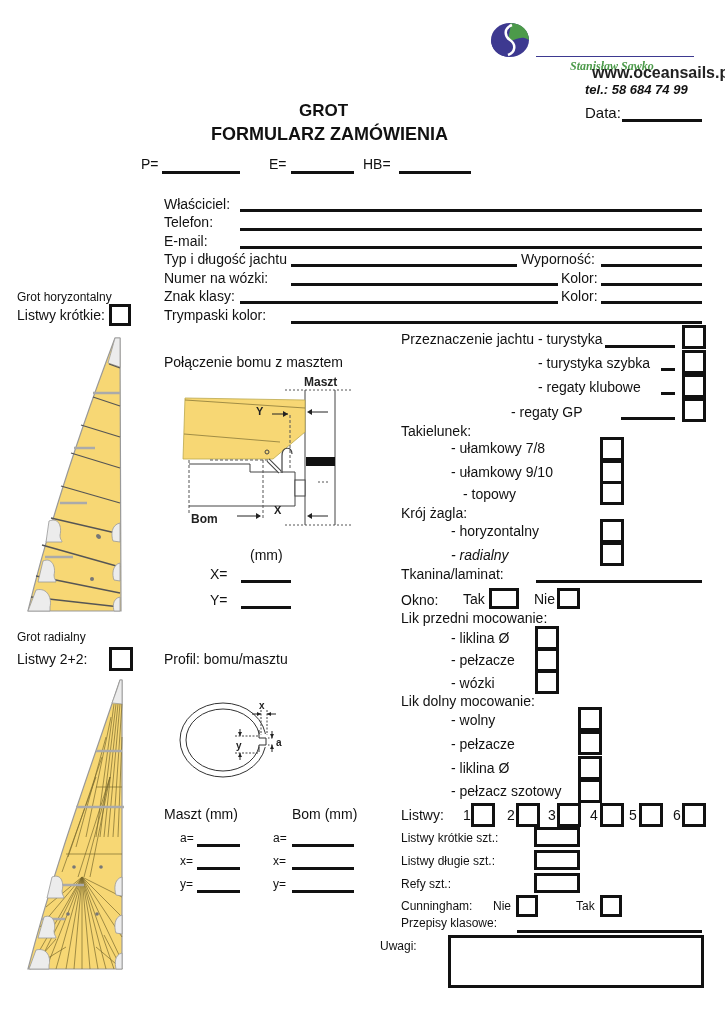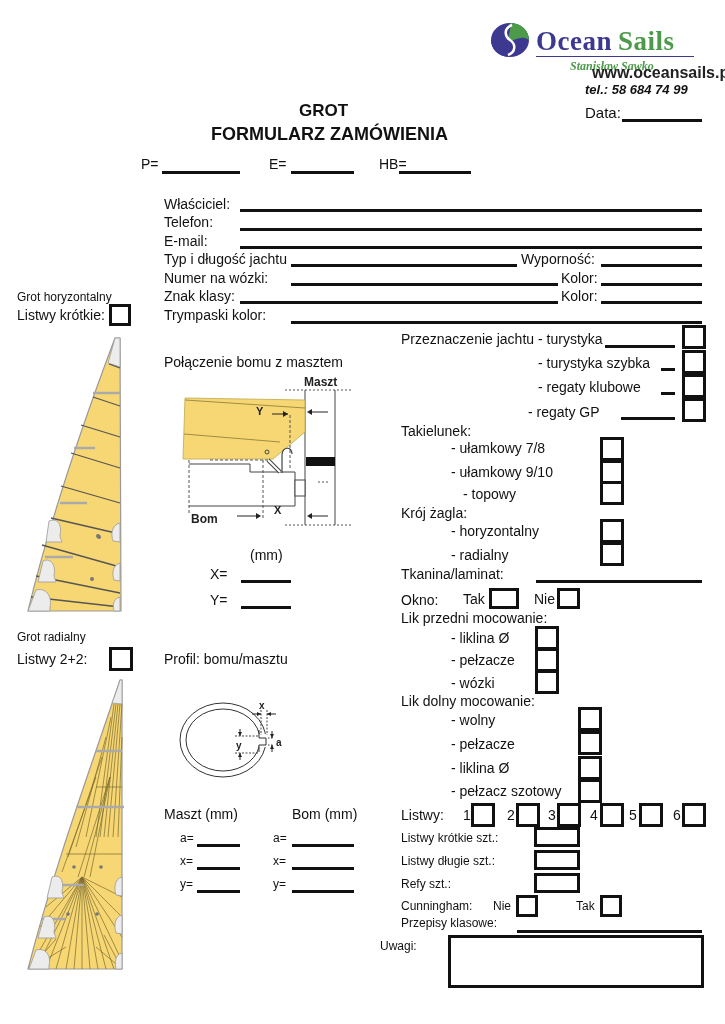--- a/index.html
+++ b/index.html
@@ -23,41 +23,37 @@
 </head>
 <body>
 
 <div class="abs" style="left:490px;top:22px;width:210px;height:60px;">
   <svg width="40" height="36" viewBox="0 0 40 36" style="position:absolute;left:0;top:0;">
     <ellipse cx="20" cy="18" rx="19" ry="17" fill="#3d3990"></ellipse>
     <path d="M20 1 C33 1 39 10 39 18 C30 12 24 20 20 18 C16 16 22 8 20 1 Z" fill="#4c9a4a"></path>
     <path d="M20 35 C7 35 1 26 1 18 C10 24 16 16 20 18 C24 20 18 28 20 35 Z" fill="#3d3990"></path>
     <path d="M22 3 C14 6 14 14 20 18 C26 22 26 30 18 33" stroke="#fff" stroke-width="2.5" fill="none"></path>
   </svg>
-  <div class="abs logo-text" style="left:46px;top:4px;">
-    <span class="cap">Ocean</span>
-    <span class="green cap">Sails</span>
-  </div>
   <div class="abs" style="left:46px;top:34px;width:158px;height:1px;background:#3d3990;"></div>
   <div class="abs logo-sub" style="left:80px;top:37px;">Stanisław Sawko</div>
 </div>
 <div class="abs logo-url" style="left:592px;top:64px;">www.oceansails.pl</div>
 <div class="abs tel" style="left:585px;top:82px;">tel.: 58  684 74 99</div>
 
 <div class="abs" style="left:585px;top:104px;font-size:15px;">Data:</div>
 <div class="line" style="left:622px;top:119px;width:80px;"></div>
 
 <div class="abs" style="left:299px;top:101px;font-size:17px;font-weight:bold;">GROT</div>
 <div class="abs" style="left:211px;top:124px;font-size:18px;font-weight:bold;">FORMULARZ ZAMÓWIENIA</div>
 
 <div class="abs t" style="left:141px;top:156px;">P=</div>
 <div class="line" style="left:162px;top:171px;width:78px;"></div>
 <div class="abs t" style="left:269px;top:156px;">E=</div>
 <div class="line" style="left:291px;top:171px;width:63px;"></div>
-<div class="abs t" style="left:379px;top:156px;">HB=</div>
+<div class="abs t" style="left:363px;top:156px;">HB=</div>
 <div class="line" style="left:399px;top:171px;width:72px;"></div>
 
 <div class="abs t" style="left:164px;top:196px;">Właściciel:</div>
 <div class="line" style="left:240px;top:209px;width:462px;"></div>
 <div class="abs t" style="left:164px;top:214px;">Telefon:</div>
 <div class="line" style="left:240px;top:228px;width:462px;"></div>
 <div class="abs t" style="left:164px;top:233px;">E-mail:</div>
 <div class="line" style="left:240px;top:246px;width:462px;"></div>
 
 <div class="abs t" style="left:164px;top:251px;">Typ i długość jachtu</div>
@@ -279,36 +275,36 @@
 <div class="abs t" style="left:401px;top:331px;width:134px;overflow:hidden;">Przeznaczenie jachtu</div>
 <div class="abs t" style="left:538px;top:331px;">- turystyka</div>
 <div class="line" style="left:605px;top:345px;width:70px;"></div>
 <div class="box" style="left:682px;top:325px;"></div>
 <div class="abs t" style="left:538px;top:355px;">- turystyka szybka</div>
 <div class="line" style="left:661px;top:368px;width:14px;"></div>
 <div class="box" style="left:682px;top:350px;"></div>
 <div class="abs t" style="left:538px;top:379px;">- regaty klubowe</div>
 <div class="line" style="left:661px;top:392px;width:14px;"></div>
 <div class="box" style="left:682px;top:374px;"></div>
-<div class="abs t" style="left:528px;top:404px;">- regaty GP</div>
+<div class="abs t" style="left:511px;top:404px;">- regaty GP</div>
 <div class="line" style="left:621px;top:417px;width:54px;"></div>
 <div class="box" style="left:682px;top:398px;"></div>
 
 <div class="abs t" style="left:401px;top:423px;">Takielunek:</div>
 <div class="abs t" style="left:451px;top:440px;">- ułamkowy 7/8</div>
 <div class="box" style="left:600px;top:437px;"></div>
 <div class="abs t" style="left:451px;top:464px;">- ułamkowy 9/10</div>
 <div class="box" style="left:600px;top:460px;"></div>
 <div class="abs t" style="left:463px;top:486px;">- topowy</div>
 <div class="box" style="left:600px;top:481px;"></div>
 
 <div class="abs t" style="left:401px;top:505px;">Krój żagla:</div>
 <div class="abs t" style="left:451px;top:523px;">- horyzontalny</div>
 <div class="box" style="left:600px;top:519px;"></div>
-<div class="abs t" style="left:451px;top:547px;">- radialny</div>
+<div class="abs t" style="left:451px;top:547px;font-style:italic;">- radialny</div>
 <div class="box" style="left:600px;top:542px;"></div>
 
 <div class="abs t" style="left:401px;top:566px;">Tkanina/laminat:</div>
 <div class="line" style="left:536px;top:580px;width:166px;"></div>
 
 <div class="abs t" style="left:401px;top:592px;">Okno:</div>
 <div class="abs t" style="left:463px;top:591px;">Tak</div>
 <div class="box" style="left:489px;top:588px;width:24px;height:15px;"></div>
 <div class="abs t" style="left:534px;top:591px;">Nie</div>
 <div class="box" style="left:557px;top:588px;width:17px;height:15px;"></div>

